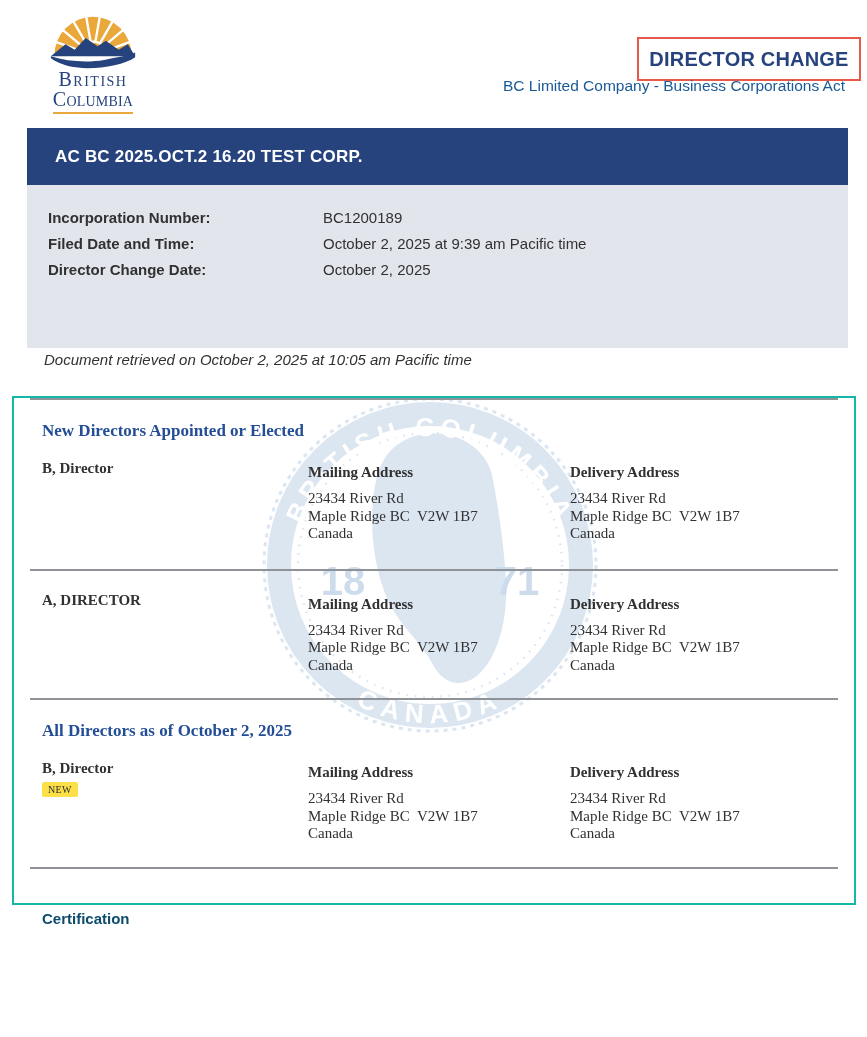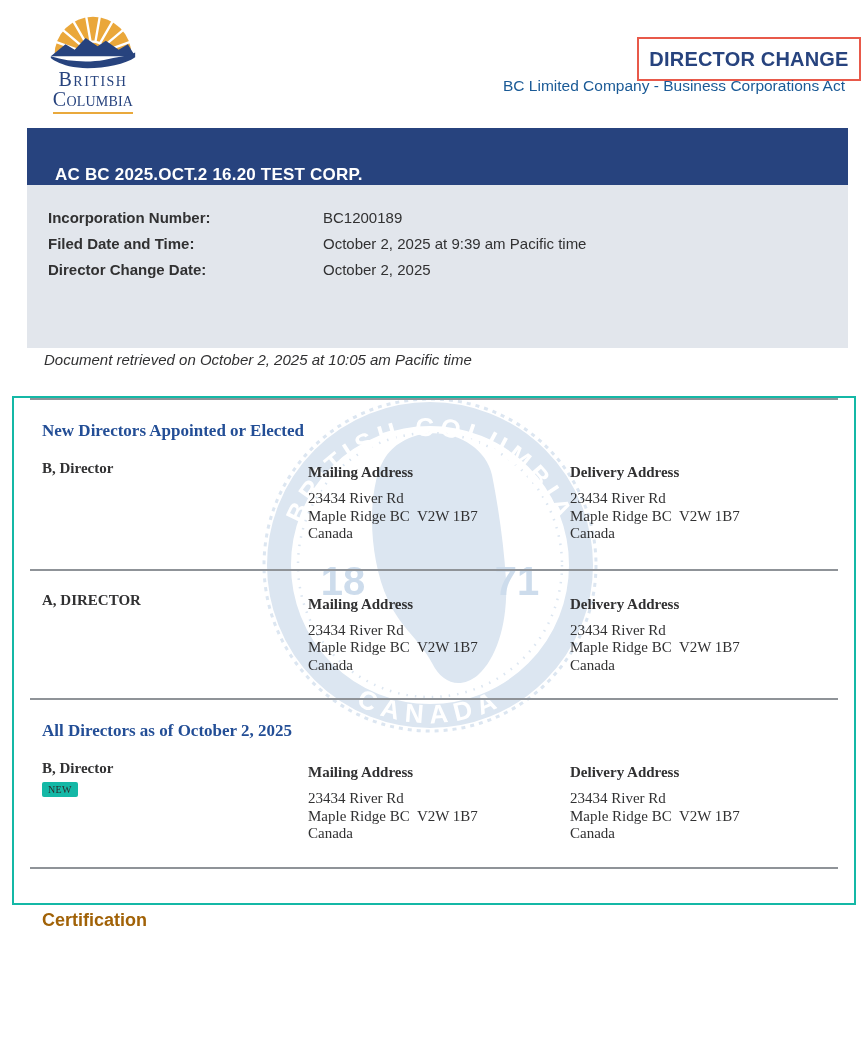--- a/index.html
+++ b/index.html
@@ -16,21 +16,21 @@
   .logo-underline{height:2px;background:#e9a93c;width:80px;margin:3px auto 0;}
 
   .doc-type-box{position:absolute;left:637px;top:26px;width:224px;height:44px;
                 border:2px solid #e8594a;box-sizing:border-box;background:#fff;
                 display:flex;align-items:center;justify-content:center;margin-top:11px;}
   .doc-type{font-size:20px;font-weight:700;color:#27437e;letter-spacing:0.2px;}
   .doc-subtitle{position:absolute;top:77px;right:22px;font-size:15.5px;color:#1a5a96;}
 
   
   .company-bar{position:absolute;left:27px;top:128px;width:821px;height:57px;
-               background:#27437e;display:flex;align-items:flex-end;
+               background:#27437e;display:flex;align-items:center;
                box-sizing:border-box;padding-left:28px;}
   .company-name{color:#fff;font-weight:700;font-size:17px;letter-spacing:0.2px;}
 
   .info-panel{position:absolute;left:27px;top:185px;width:821px;height:163px;
               background:#e2e6ec;box-sizing:border-box;padding:20px 0 0 21px;}
   .info-row{display:flex;line-height:26px;font-size:15px;}
   .info-label{width:275px;font-weight:700;}
 
   .retrieved-note{position:absolute;left:44px;top:351px;font-style:italic;font-size:15px;}
 
@@ -40,29 +40,29 @@
   
   .red-box{position:absolute;left:12px;top:396px;width:844px;height:509px;
            border:2px solid #14b8a6;box-sizing:border-box;z-index:1;font-family:Liberation Serif, serif;}
   .rule{height:2px;background:#8f9398;margin:0 16px;}
   .section{padding:21px 28px 26px;}
   .section.mid{padding-bottom:24px;}
   .section-title{color:#234e96;font-weight:700;font-size:17px;margin:0 0 19px;}
   .director-row{display:flex;font-size:15px;}
   .dir-name-col{width:266px;}
   .dir-name{font-weight:700;}
-  .new-badge{display:inline-block;margin-top:5px;background:#14b8a6;color:#2d2d2d;
+  .new-badge{display:inline-block;margin-top:5px;background:#fde047;color:#2d2d2d;
              font-size:10px;padding:2px 6px;border-radius:2px;letter-spacing:0.3px;}
   .addr-col-mailing{width:262px;}
   .addr-label{font-weight:700;margin:4px 0 9px;}
   .addr-line{line-height:17.5px;white-space:pre-wrap;}
 
   
   .certification{position:absolute;left:42px;top:910px;width:792px;z-index:1;}
-  .cert-title{color:#a16207;font-weight:700;font-size:18px;margin:0 0 17px;}
+  .cert-title{color:#0c4a6e;font-weight:700;font-size:15px;margin:0 0 17px;}
   .cert-body{font-size:15px;line-height:21.5px;margin:0;}
 </style>
 </head>
 <body>
 
 <div class="page">
 
   <div class="logo">
     <svg width="92" height="66" viewBox="0 0 100 72">
       <path d="M8,56 A42,42 0 0 1 92,56 Z" fill="#eaa73a"></path>

